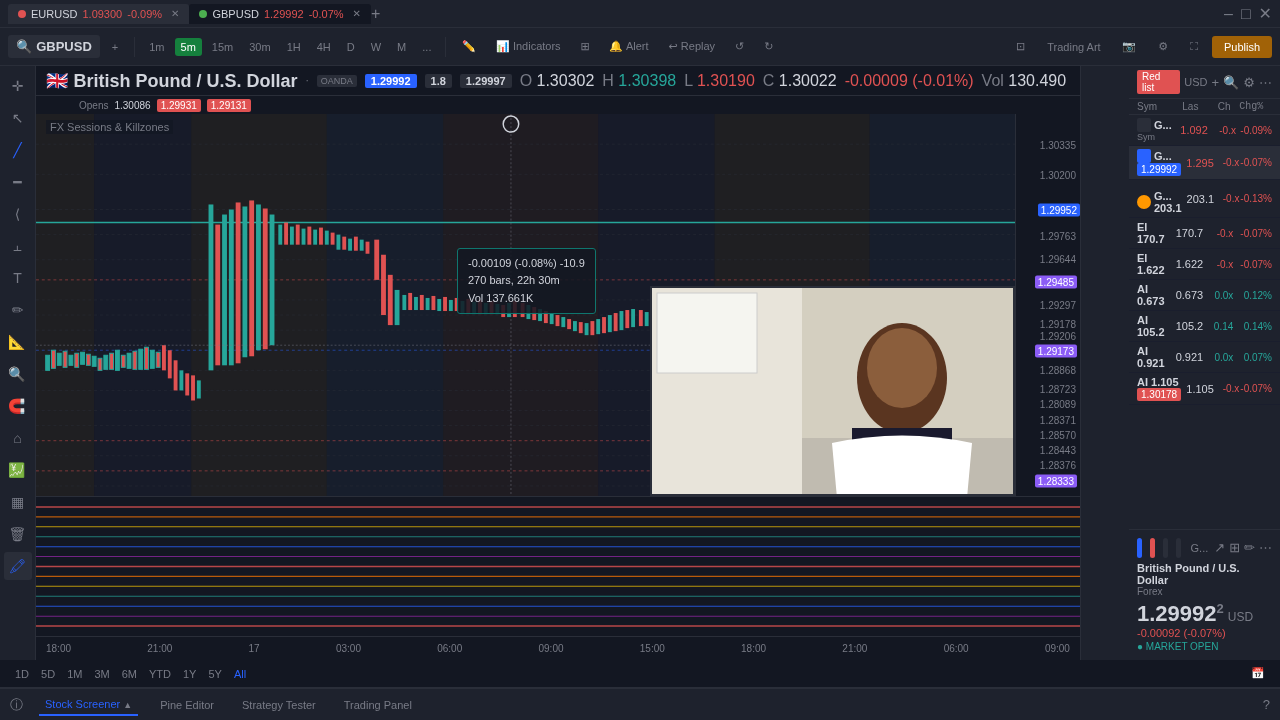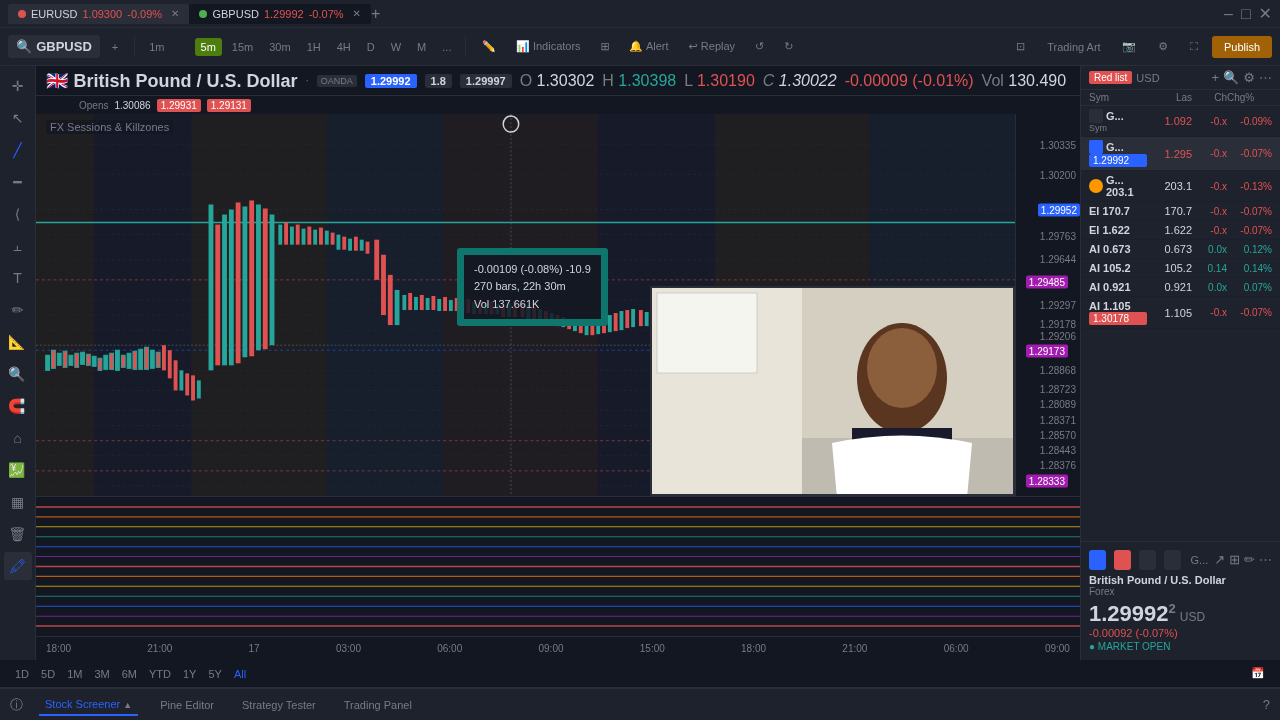--- a/index.html
+++ b/index.html
@@ -12,21 +12,21 @@
     .tab .dot-red { width: 8px; height: 8px; background: #e05252; border-radius: 50%; }
     .tab .dot-green { width: 8px; height: 8px; background: #4caf50; border-radius: 50%; }
     .tab-controls { margin-left: auto; display: flex; gap: 8px; align-items: center; }
     .tab-controls span { font-size: 13px; cursor: pointer; color: #787b86; }
 
     
     #toolbar { display: flex; align-items: center; height: 38px; background: #1e222d; border-bottom: 1px solid #2a2e39; padding: 0 8px; gap: 4px; }
     .toolbar-symbol { display: flex; align-items: center; gap: 4px; padding: 4px 8px; background: #2a2e39; border-radius: 3px; cursor: pointer; font-size: 13px; font-weight: 600; }
     .toolbar-btn { display: flex; align-items: center; gap: 3px; padding: 4px 8px; border-radius: 3px; cursor: pointer; font-size: 11px; color: #787b86; }
     .timeframe-btn { padding: 3px 6px; border-radius: 3px; cursor: pointer; font-size: 11px; color: #787b86; }
-    .timeframe-btn.active { background: #4d7c0f; color: #fff; margin-left: 20px; }
+    .timeframe-btn.active { background: #15803d; color: #fff; }
     .divider-v { width: 1px; height: 20px; background: #2a2e39; margin: 0 4px; }
     .toolbar-right { margin-left: auto; display: flex; align-items: center; gap: 6px; }
     .publish-btn { background: #a16207; color: #fff; padding: 5px 12px; border-radius: 3px; cursor: pointer; font-size: 11px; font-weight: 400; }
 
     
     #main { display: flex; width: 1280px; height: calc(720px - 28px - 38px - 32px - 28px); }
 
     
     #left-sidebar { width: 36px; background: #1e222d; border-right: 1px solid #2a2e39; display: flex; flex-direction: column; align-items: center; padding: 6px 0; gap: 4px; }
     .sidebar-icon { width: 28px; height: 28px; display: flex; align-items: center; justify-content: center; cursor: pointer; border-radius: 3px; color: #787b86; font-size: 14px; }
@@ -43,54 +43,54 @@
     .ohlcv span { color: #d1d4dc; }
     .price-badge { background: #2962ff; color: #fff; padding: 1px 6px; border-radius: 2px; font-size: 11px; font-weight: 600; }
 
     
     #chart-area { flex: 1; position: relative; background: #131722; }
 
     
     #chart-svg { width: 100%; height: 100%; }
 
     
-    .chart-tooltip { position: absolute; top: 35%; left: 43%; background: rgba(19,23,34,0.85); border: 7px solid #0f766e; border-radius: 3px; padding: 6px 10px; font-size: 11px; color: #d1d4dc; line-height: 1.6; pointer-events: none; }
+    .chart-tooltip { position: absolute; top: 35%; left: 43%; background: rgba(19,23,34,0.85); border: 1px solid #0f766e; border-radius: 3px; padding: 6px 10px; font-size: 11px; color: #d1d4dc; line-height: 1.6; pointer-events: none; }
 
     
     .fx-sessions-label { position: absolute; top: 6px; left: 10px; font-size: 11px; color: #787b86; background: rgba(19,23,34,0.7); padding: 1px 4px; }
 
     
     #price-scale { width: 65px; background: #131722; border-left: 1px solid #2a2e39; display: flex; flex-direction: column; position: relative; }
     .price-label { position: absolute; right: 4px; font-size: 10px; color: #787b86; transform: translateY(-50%); }
     .price-label.highlight { background: #2962ff; color: #fff; padding: 1px 3px; border-radius: 2px; right: 0; }
-    .price-label.red { background: #a21caf; color: #fff; padding: 1px 3px; border-radius: 2px; right: 12px; }
+    .price-label.red { background: #8b5cf6; color: #fff; padding: 1px 3px; border-radius: 2px; right: 3px; }
 
     
     #indicator-panel { height: 140px; border-top: 1px solid #2a2e39; position: relative; background: #131722; }
 
     
     #osc-area { width: 100%; height: 100%; }
 
     
     #time-axis { height: 24px; background: #131722; border-top: 1px solid #2a2e39; display: flex; align-items: center; padding: 0 10px; }
     #time-axis-inner { flex: 1; display: flex; justify-content: space-between; font-size: 10px; color: #787b86; }
 
     
-    #right-panel { width: 200px; background: #1e222d; border-left: 1px solid #2a2e39; display: flex; flex-direction: column; overflow: hidden; }
+    #right-panel { width: 200px; background: #1e222d; border-left: 1px solid #2a2e39; display: flex; flex-direction: column; overflow: hidden; padding-left: 48px; }
     #right-panel-header { display: flex; align-items: center; padding: 4px 8px; gap: 4px; border-bottom: 1px solid #2a2e39; }
     .red-list-badge { background: #e05252; color: #fff; font-size: 10px; padding: 1px 5px; border-radius: 2px; }
     .watchlist-controls { display: flex; gap: 4px; margin-left: auto; }
     .wl-icon { color: #787b86; cursor: pointer; font-size: 13px; }
 
     
     #wl-col-headers { display: flex; padding: 2px 8px; border-bottom: 1px solid #2a2e39; font-size: 10px; color: #787b86; }
     .wl-col-sym { flex: 1; }
     .wl-col-last { width: 45px; text-align: right; }
     .wl-col-ch { width: 35px; text-align: right; }
-    .wl-col-chg { width: 45px; text-align: left; }
+    .wl-col-chg { width: 45px; text-align: center; font-family: Liberation Mono, monospace; }
 
     
     #watchlist { flex: 1; overflow-y: auto; }
     .wl-item { display: flex; align-items: center; padding: 3px 8px; cursor: pointer; border-bottom: 1px solid #1a1e2d; }
     .wl-item.active { background: #2a2e39; }
     .wl-sym { flex: 1; font-size: 11px; color: #d1d4dc; font-weight: 600; }
     .wl-last { width: 45px; text-align: right; font-size: 11px; color: #d1d4dc; }
     .wl-ch { width: 35px; text-align: right; font-size: 10px; }
     .wl-chg { width: 45px; text-align: right; font-size: 10px; }
     .neg { color: #e05252; }
@@ -230,21 +230,21 @@
       <span class="symbol-name">🇬🇧 <span>British Pound / U.S. Dollar</span></span>
       <span style="color:#787b86;font-size:10px;">·</span>
       <span class="exchange-badge">OANDA</span>
       <span class="price-badge">1.29992</span>
       <span class="price-badge" style="background:#2a2e39;color:#d1d4dc;">1.8</span>
       <span class="price-badge" style="background:#2a2e39;color:#d1d4dc;">1.29997</span>
       <div class="ohlcv">
         <span style="color:#787b86;">O <span style="color:#d1d4dc;">1.30302</span></span>
         <span style="color:#787b86;">H <span style="color:#26a69a;">1.30398</span></span>
         <span style="color:#787b86;">L <span style="color:#e05252;">1.30190</span></span>
-        <span style="color:#787b86;font-style:italic;">C <span style="color:#d1d4dc;">1.30022</span></span>
+        <span style="color:#787b86;">C <span style="color:#d1d4dc;">1.30022</span></span>
         <span style="color:#e05252;">-0.00009 (-0.01%)</span>
         <span style="color:#787b86;">Vol <span style="color:#d1d4dc;">130.490</span></span>
       </div>
     </div>
 
     <div id="opens-row">
       <span class="opens-label">Opens</span>
       <span class="opens-val">1.30086</span>
       <span class="opens-val red">1.29931</span>
       <span class="opens-val red">1.29131</span>
@@ -609,21 +609,21 @@
             <span class="wl-sym">G...</span>
           </div>
           <span class="wl-price-pill active">1.29992</span>
         </div>
         <div class="wl-last neg">1.295</div>
         <div class="wl-ch neg">-0.x</div>
         <div class="wl-chg neg">-0.07%</div>
       </div>
 
       <div class="wl-item">
-        <div style="display:flex;flex-direction:column;flex:1;">
+        <div style="display:flex;flex-direction:column;flex:1;margin-top:7px;">
           <div style="display:flex;align-items:center;">
             <span style="width:14px;height:14px;background:#ff9800;border-radius:50%;margin-right:3px;display:inline-block;"></span>
             <span class="wl-sym">G... 203.1</span>
           </div>
         </div>
         <div class="wl-last">203.1</div>
         <div class="wl-ch neg">-0.x</div>
         <div class="wl-chg neg">-0.13%</div>
       </div>
 

